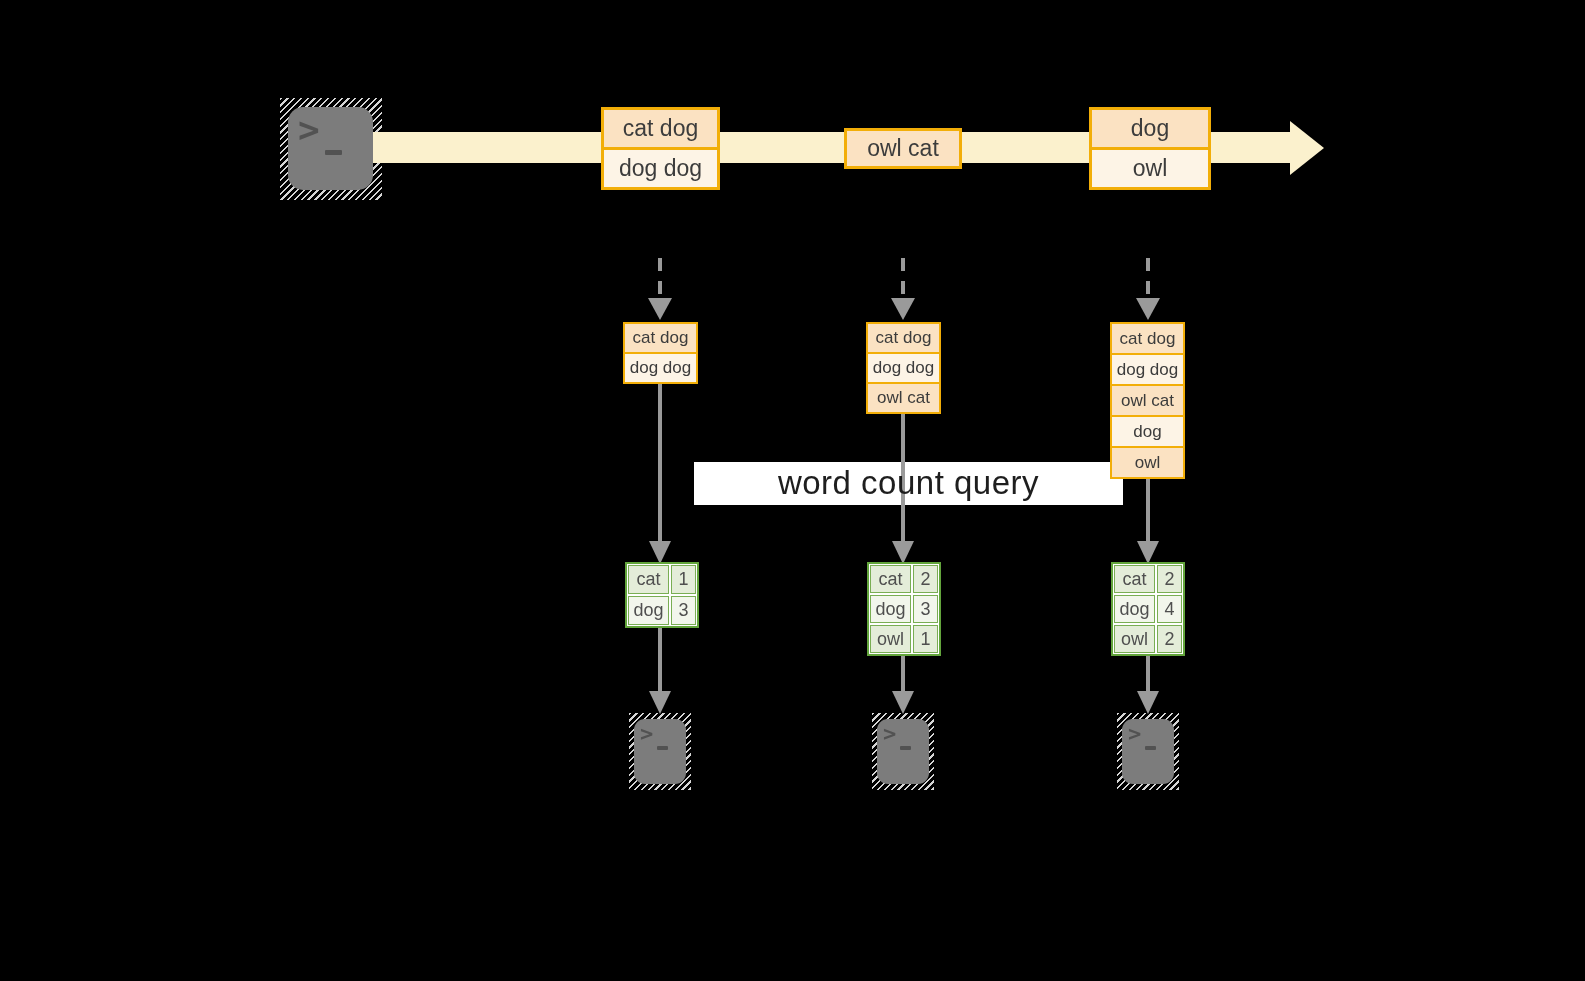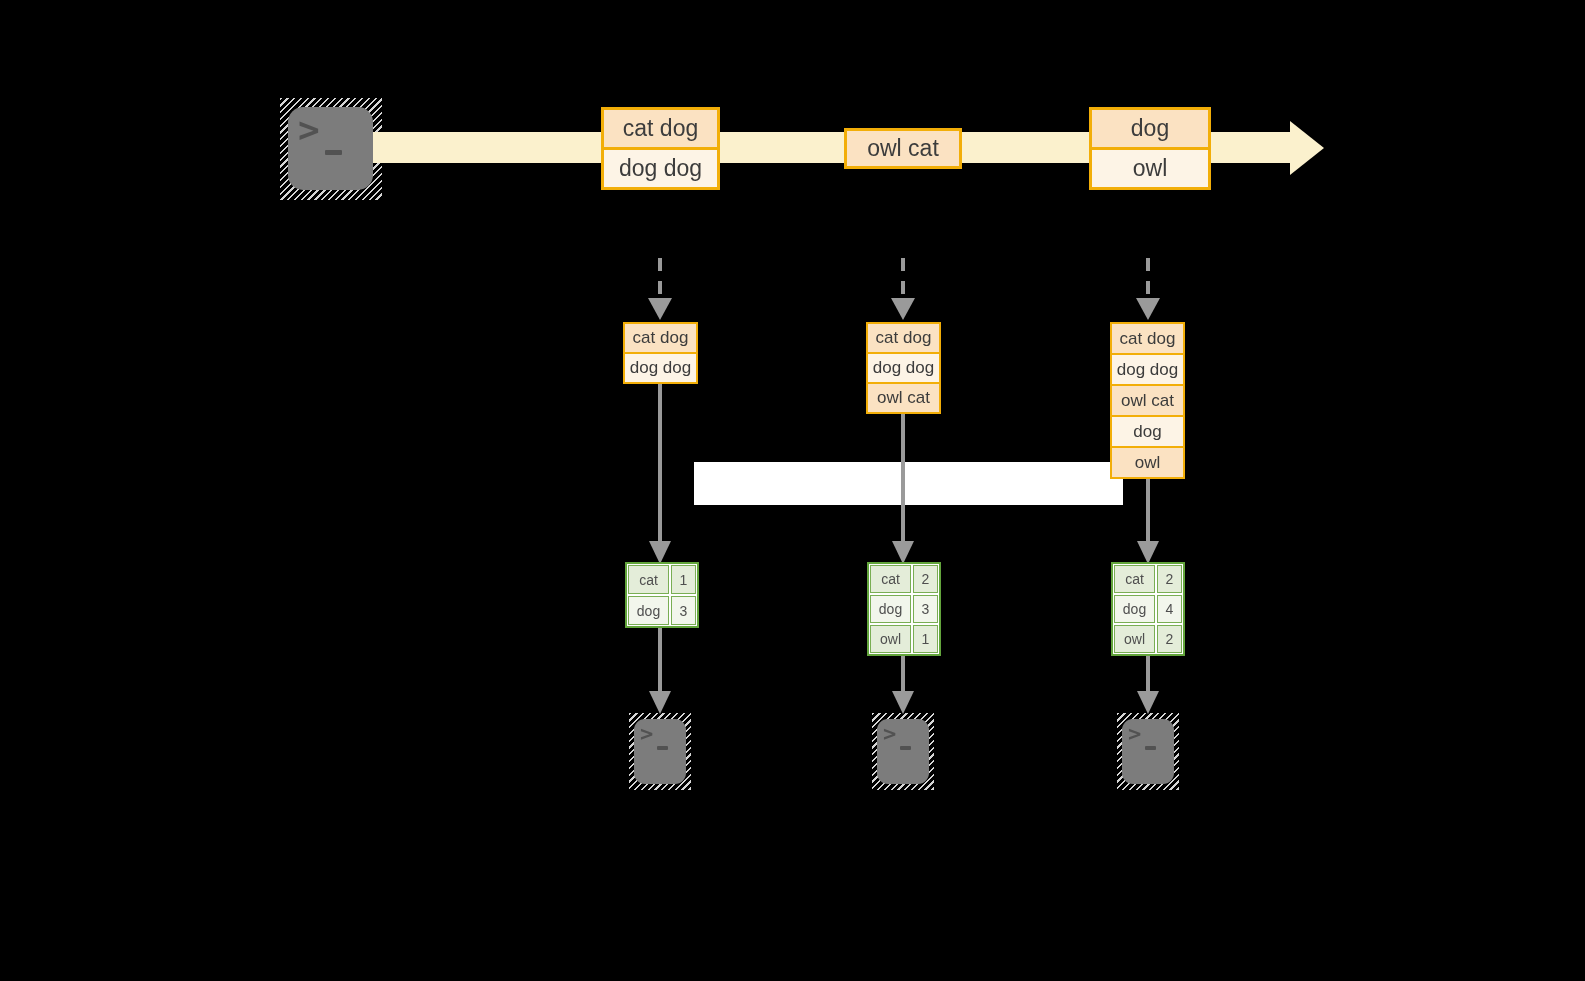--- a/index.html
+++ b/index.html
@@ -44,21 +44,21 @@
   
   .queryband { position:absolute; left:694px; top:462px; width:429px; height:43px; background:#ffffff; z-index:5; }
   .querylabel { position:absolute; left:694px; top:460px; width:429px; height:45px; z-index:7;
     display:flex; align-items:center; justify-content:center;
     font-size:33px; font-weight:300; color:#1e1e1e; letter-spacing:.5px; }
 
   
   .gtable { position:absolute; box-sizing:border-box; border:2px solid #63a53c; background:#fff; padding:1px;
     display:grid; grid-template-columns:1fr 25px; grid-auto-rows:1fr; gap:2px; z-index:8; }
   .gcell { border:1.5px solid #79ae53; display:flex; align-items:center; justify-content:center;
-    font-size:14px; color:#4f4f4f; box-sizing:border-box; }
+    font-size:18px; color:#4f4f4f; box-sizing:border-box; }
   .ga { background:#e4edd9; }
   .gb { background:#f2f6ec; }
 </style>
 </head>
 <body>
 
 <div id="canvas">
 
   <div class="band"></div>
   <div class="bandhead"></div>
@@ -107,20 +107,21 @@
   </div>
   <div class="stack" style="left:1110px;top:322px;width:75px;">
     <div class="srow tall peach">cat dog</div>
     <div class="srow tall cream">dog dog</div>
     <div class="srow tall peach">owl cat</div>
     <div class="srow tall cream">dog</div>
     <div class="srow tall peach">owl</div>
   </div>
 
   <div class="queryband"></div>
+  <div class="querylabel">word count query</div>
 
   <div class="gtable" style="left:625px;top:562px;width:74px;height:66px;">
     <div class="gcell ga">cat</div>
     <div class="gcell ga">1</div>
     <div class="gcell gb">dog</div>
     <div class="gcell gb">3</div>
   </div>
   <div class="gtable" style="left:867px;top:562px;width:74px;height:94px;">
     <div class="gcell ga">cat</div>
     <div class="gcell ga">2</div>

